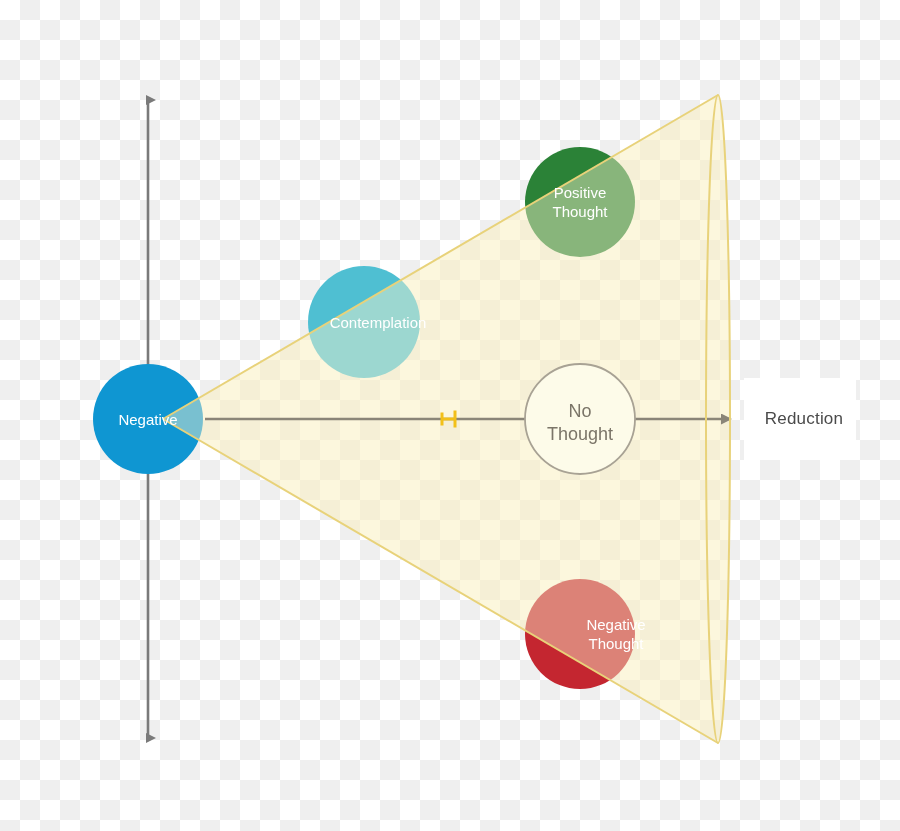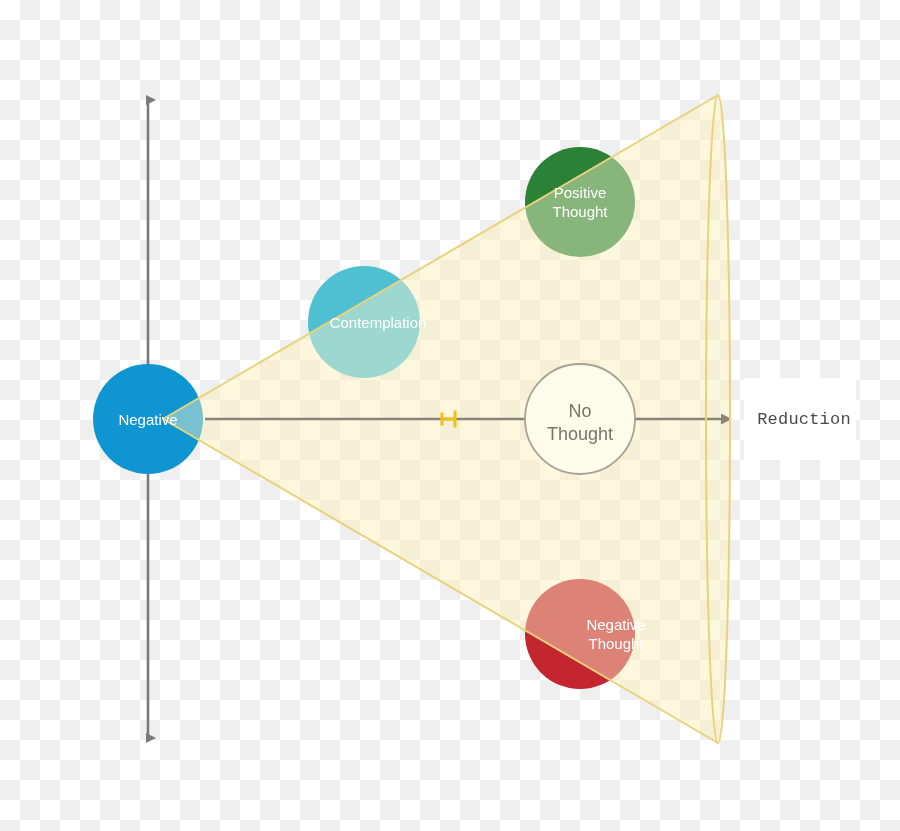--- a/index.html
+++ b/index.html
@@ -48,21 +48,20 @@
     top: 42px;
     width: 185px;
     height: 54px;
   }
   #bias-label-box .lbl-text { transform: translate(-4px, 4px); }
   #reduction-label-box {
     left: 744px;
     top: 378px;
     width: 112px;
     height: 82px;
-    font-family: Liberation Mono, monospace;
   }
   #reduction-label-box .lbl-text { transform: translate(4px, 0px); }
   .node-text {
     position: absolute;
     text-align: center;
     line-height: 1.28;
     pointer-events: none;
     user-select: none;
   }
   .node-text.light { color: #ffffff; font-size: 15px; }

